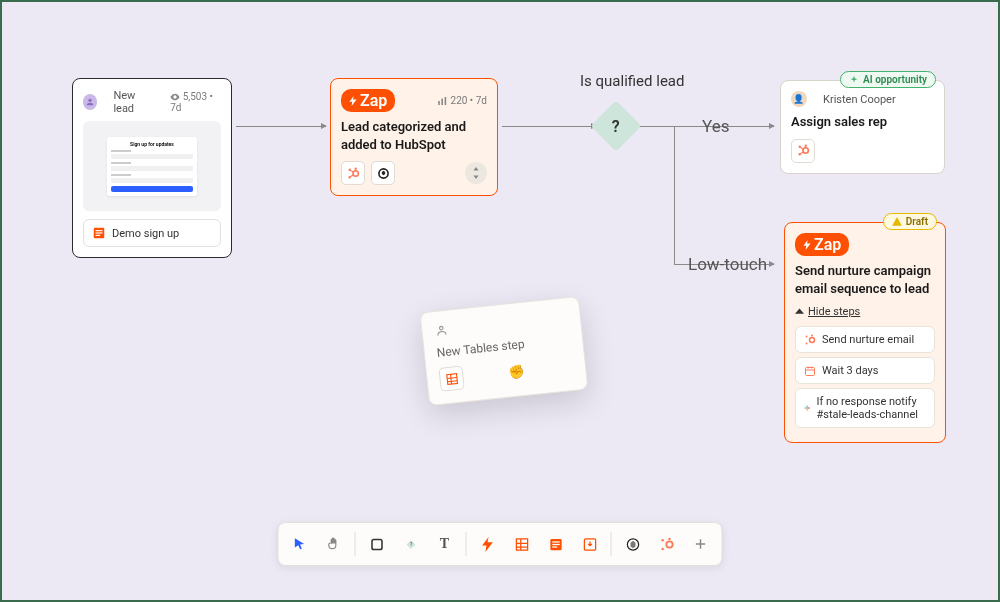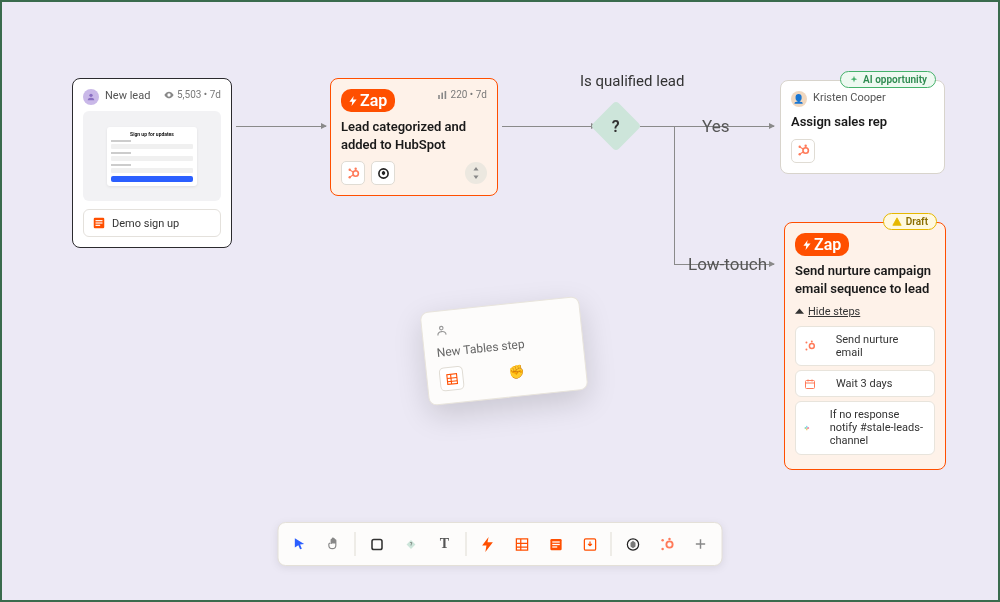--- a/index.html
+++ b/index.html
@@ -1,19 +1,19 @@
 <!DOCTYPE html>
 <html><head>
 <meta charset="utf-8">
 <style>
 *{box-sizing:border-box;margin:0;padding:0;font-family:-apple-system,BlinkMacSystemFont,"Segoe UI",Roboto,sans-serif}
 body{background:#ece9f5;width:1000px;height:602px;position:relative;border:2px solid #3a6b4d;overflow:hidden}
 .canvas{position:absolute;inset:2px}
 .card{position:absolute;background:#fff;border:1px solid #2b2a2e;border-radius:8px;padding:10px}
-.card-header{display:flex;gap:6px;font-size:11px;color:#555;margin-bottom:6px}
+.card-header{display:flex;align-items:center;gap:16px;font-size:11px;color:#555;margin-bottom:6px}
 .card-title{font-size:13px;font-weight:600;color:#1a1a1a;line-height:1.35;margin-bottom:8px}
 .meta{font-size:10px;color:#7a7a7a;margin-left:auto}
 .avatar{width:16px;height:16px;border-radius:50%;background:#c9b8e8;display:inline-flex;align-items:center;justify-content:center;font-size:9px}
 .preview{background:#f2f2f4;border-radius:6px;padding:10px;display:flex;align-items:center;justify-content:center;height:90px;margin-bottom:8px}
 .form-mock{background:#fff;width:90px;padding:4px;border-radius:3px;box-shadow:0 1px 3px rgba(0,0,0,.08)}
 .form-mock .ttl{font-size:5px;text-align:center;font-weight:600;margin-bottom:2px}
 .form-mock .fld{height:5px;background:#f0f0f0;margin:2px 0;border-radius:1px}
 .form-mock .lbl{height:2px;width:20px;background:#ccc;margin-top:3px}
 .form-mock .btn{height:6px;background:#2b5fff;border-radius:2px;margin-top:3px}
 .chip{display:flex;align-items:flex-end;gap:6px;border:1px solid #e4e1dc;border-radius:6px;padding:6px 8px;font-size:11px;color:#333}
@@ -27,21 +27,21 @@
 .decision{position:absolute;width:36px;height:36px;background:#cde5da;transform:rotate(45deg);border-radius:4px;display:flex;align-items:center;justify-content:center}
 .decision span{transform:rotate(-45deg);font-weight:600;color:#333}
 .dlabel{position:absolute;font-size:15px;color:#333}
 .edge-label{position:absolute;font-size:17px;color:#555}
 .float-card{position:absolute;background:#fdfcfb;border:1px solid #e8e4dc;border-radius:8px;padding:12px;transform:rotate(-6deg);box-shadow:0 10px 30px rgba(0,0,0,.15);width:160px}
 .float-card .ft{font-size:12px;color:#666;margin:8px 0}
 .pill-badge{position:absolute;top:-10px;right:8px;background:#fff;border-radius:12px;padding:2px 8px;font-size:10px;font-weight:600;display:flex;align-items:center;gap:4px}
 .ai-badge{border:1px solid #45b26b;color:#2d8a4f;background:#eef9f1}
 .draft-badge{border:1px solid #e6b800;color:#8a6d00;background:#fff9e0}
 .hide-steps{font-size:11px;color:#333;text-decoration:underline;display:flex;align-items:center;gap:4px;margin-bottom:8px}
-.step-row{background:#fff;border:1px solid #e8e4dc;border-radius:6px;padding:6px 8px;font-size:11px;color:#333;display:flex;align-items:center;gap:20px;margin-bottom:4px}
+.step-row{background:#fff;border:1px solid #e8e4dc;border-radius:6px;padding:6px 8px;font-size:11px;color:#333;display:flex;align-items:center;gap:6px;margin-bottom:4px}
 .toolbar{position:absolute;bottom:32px;left:50%;transform:translateX(-50%);background:#fdfcfb;border:1px solid #e4e0d8;border-radius:8px;padding:6px;display:flex;align-items:center;gap:4px;box-shadow:0 2px 8px rgba(0,0,0,.08)}
 .tb-btn{width:30px;height:30px;border-radius:5px;display:flex;align-items:center;justify-content:center;font-size:14px;color:#555;cursor:pointer}
 .tb-sep{width:1px;height:24px;background:#e0dcd4;margin:0 2px}
 .vline{position:absolute;width:1px;background:#8a8a8a}
 svg{display:block}
 </style>
 </head>
 <body>
 
 <div class="canvas">

